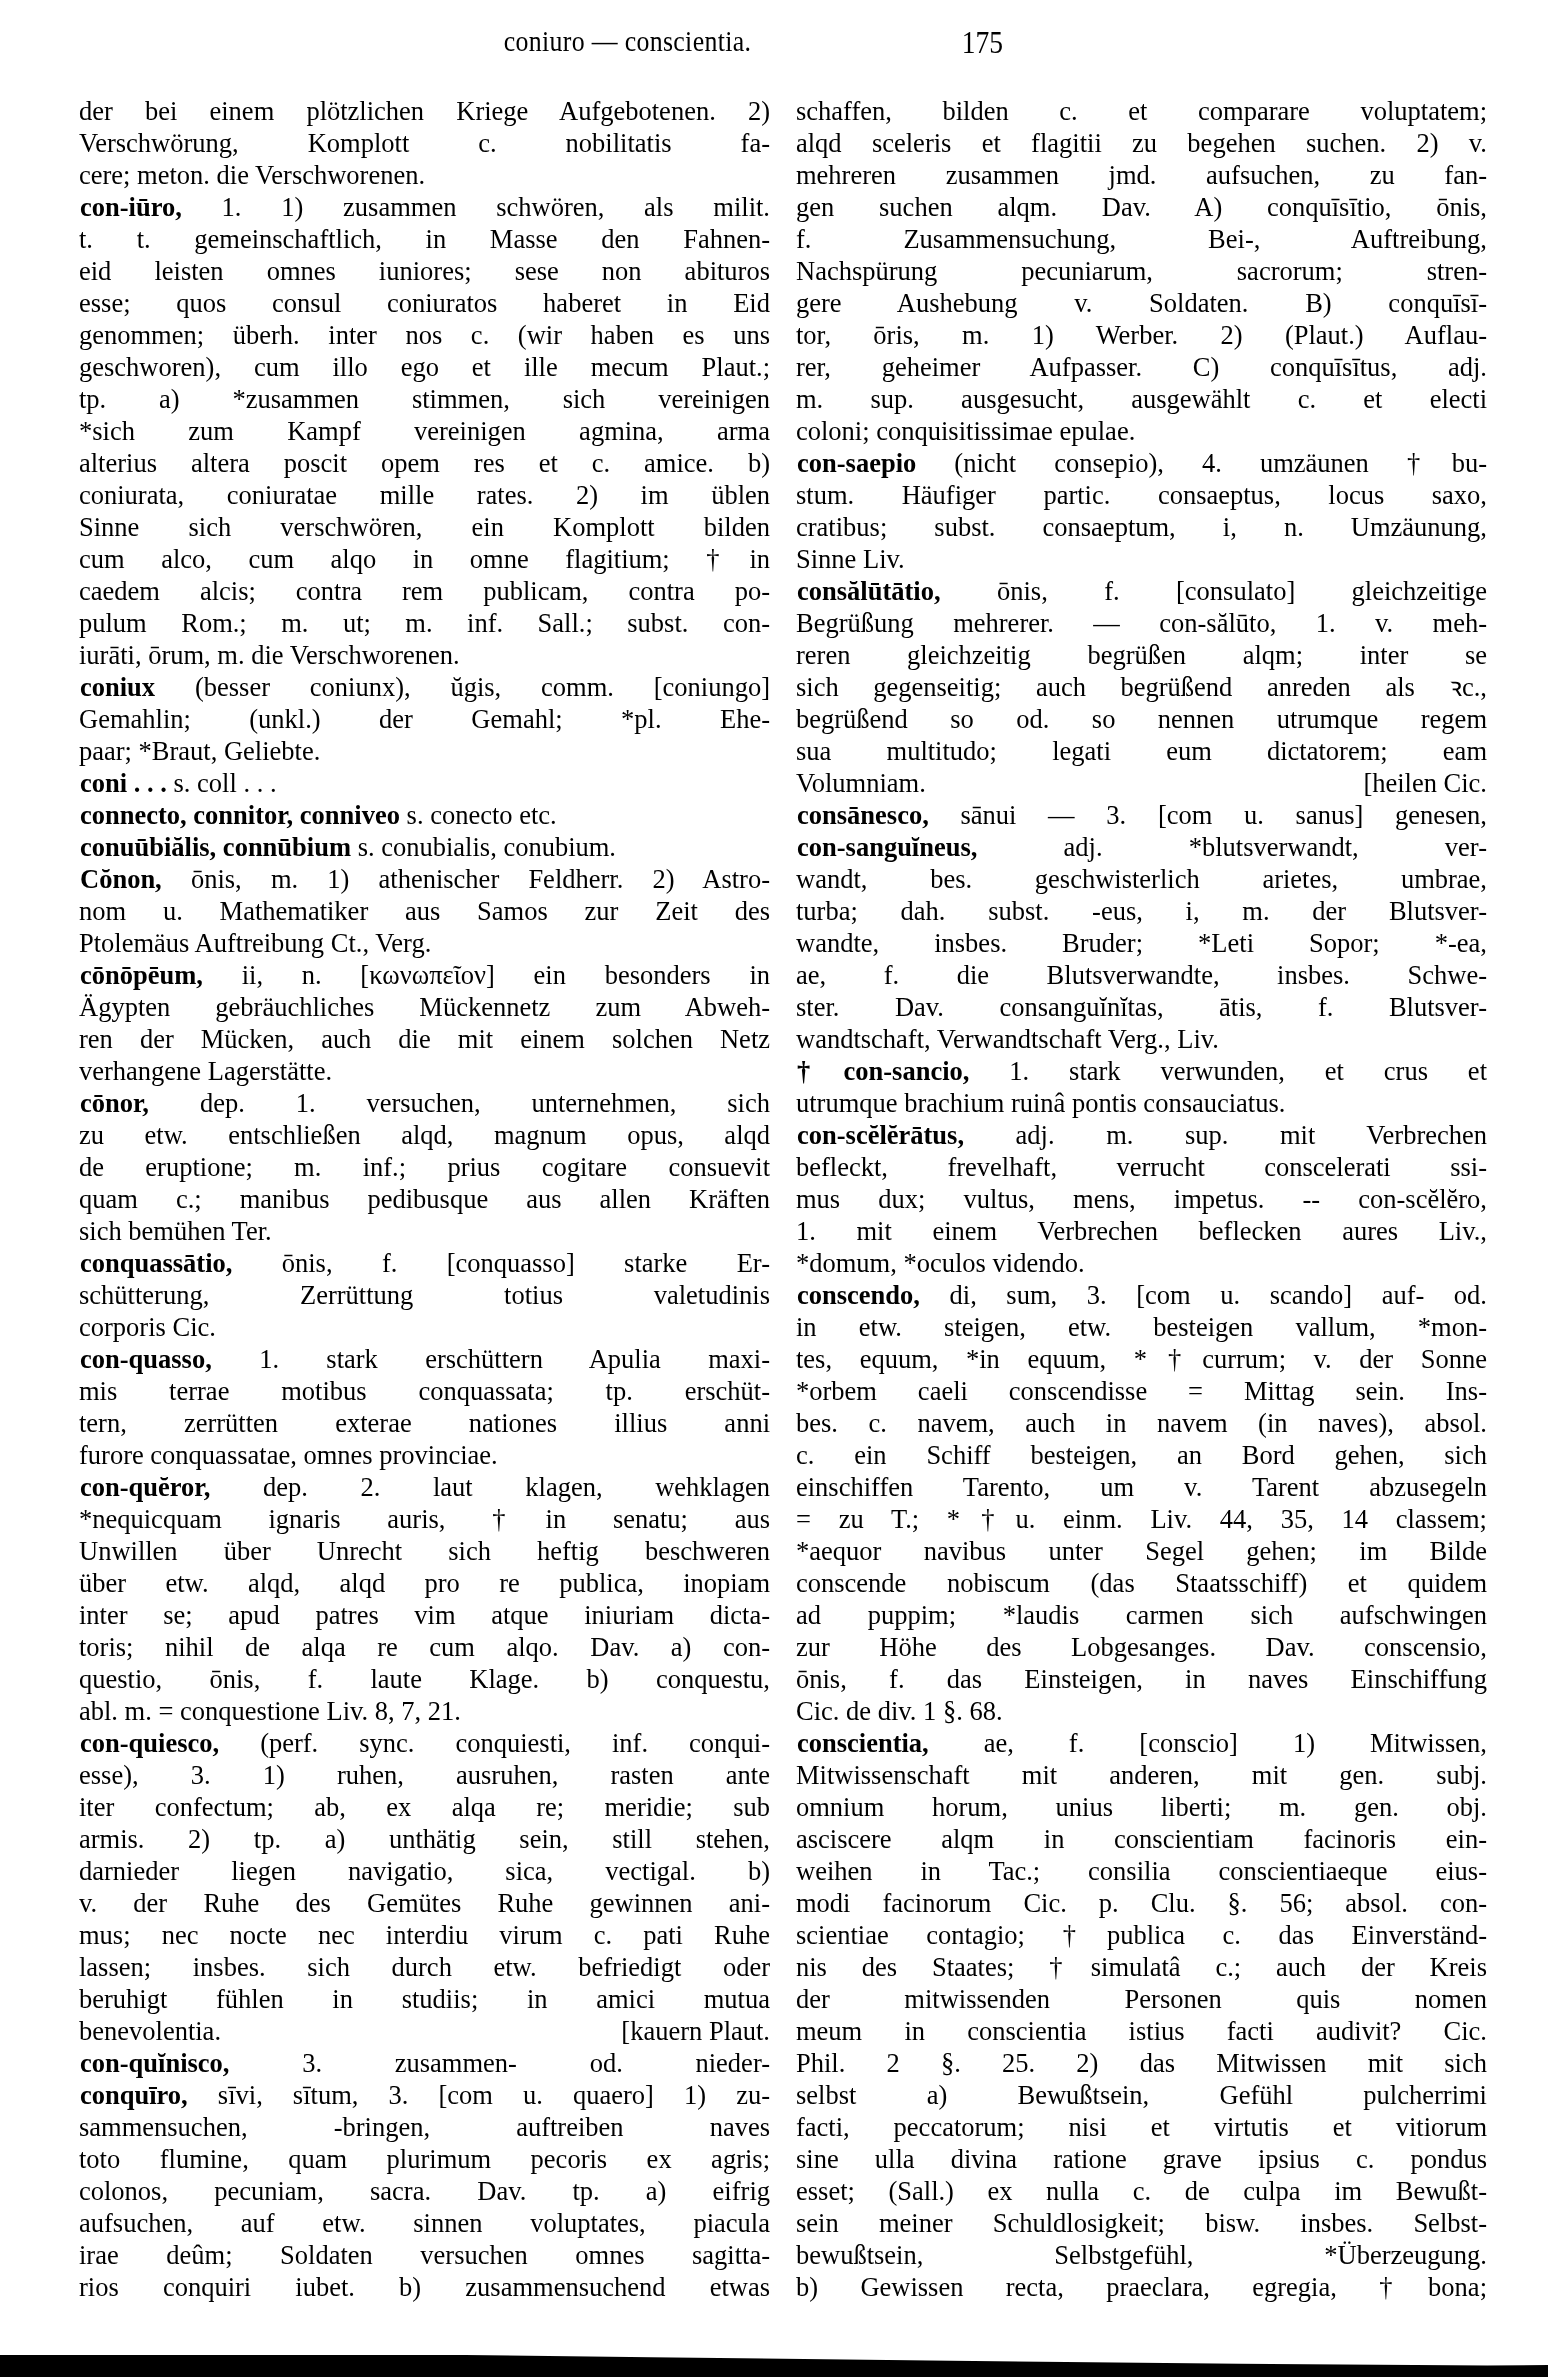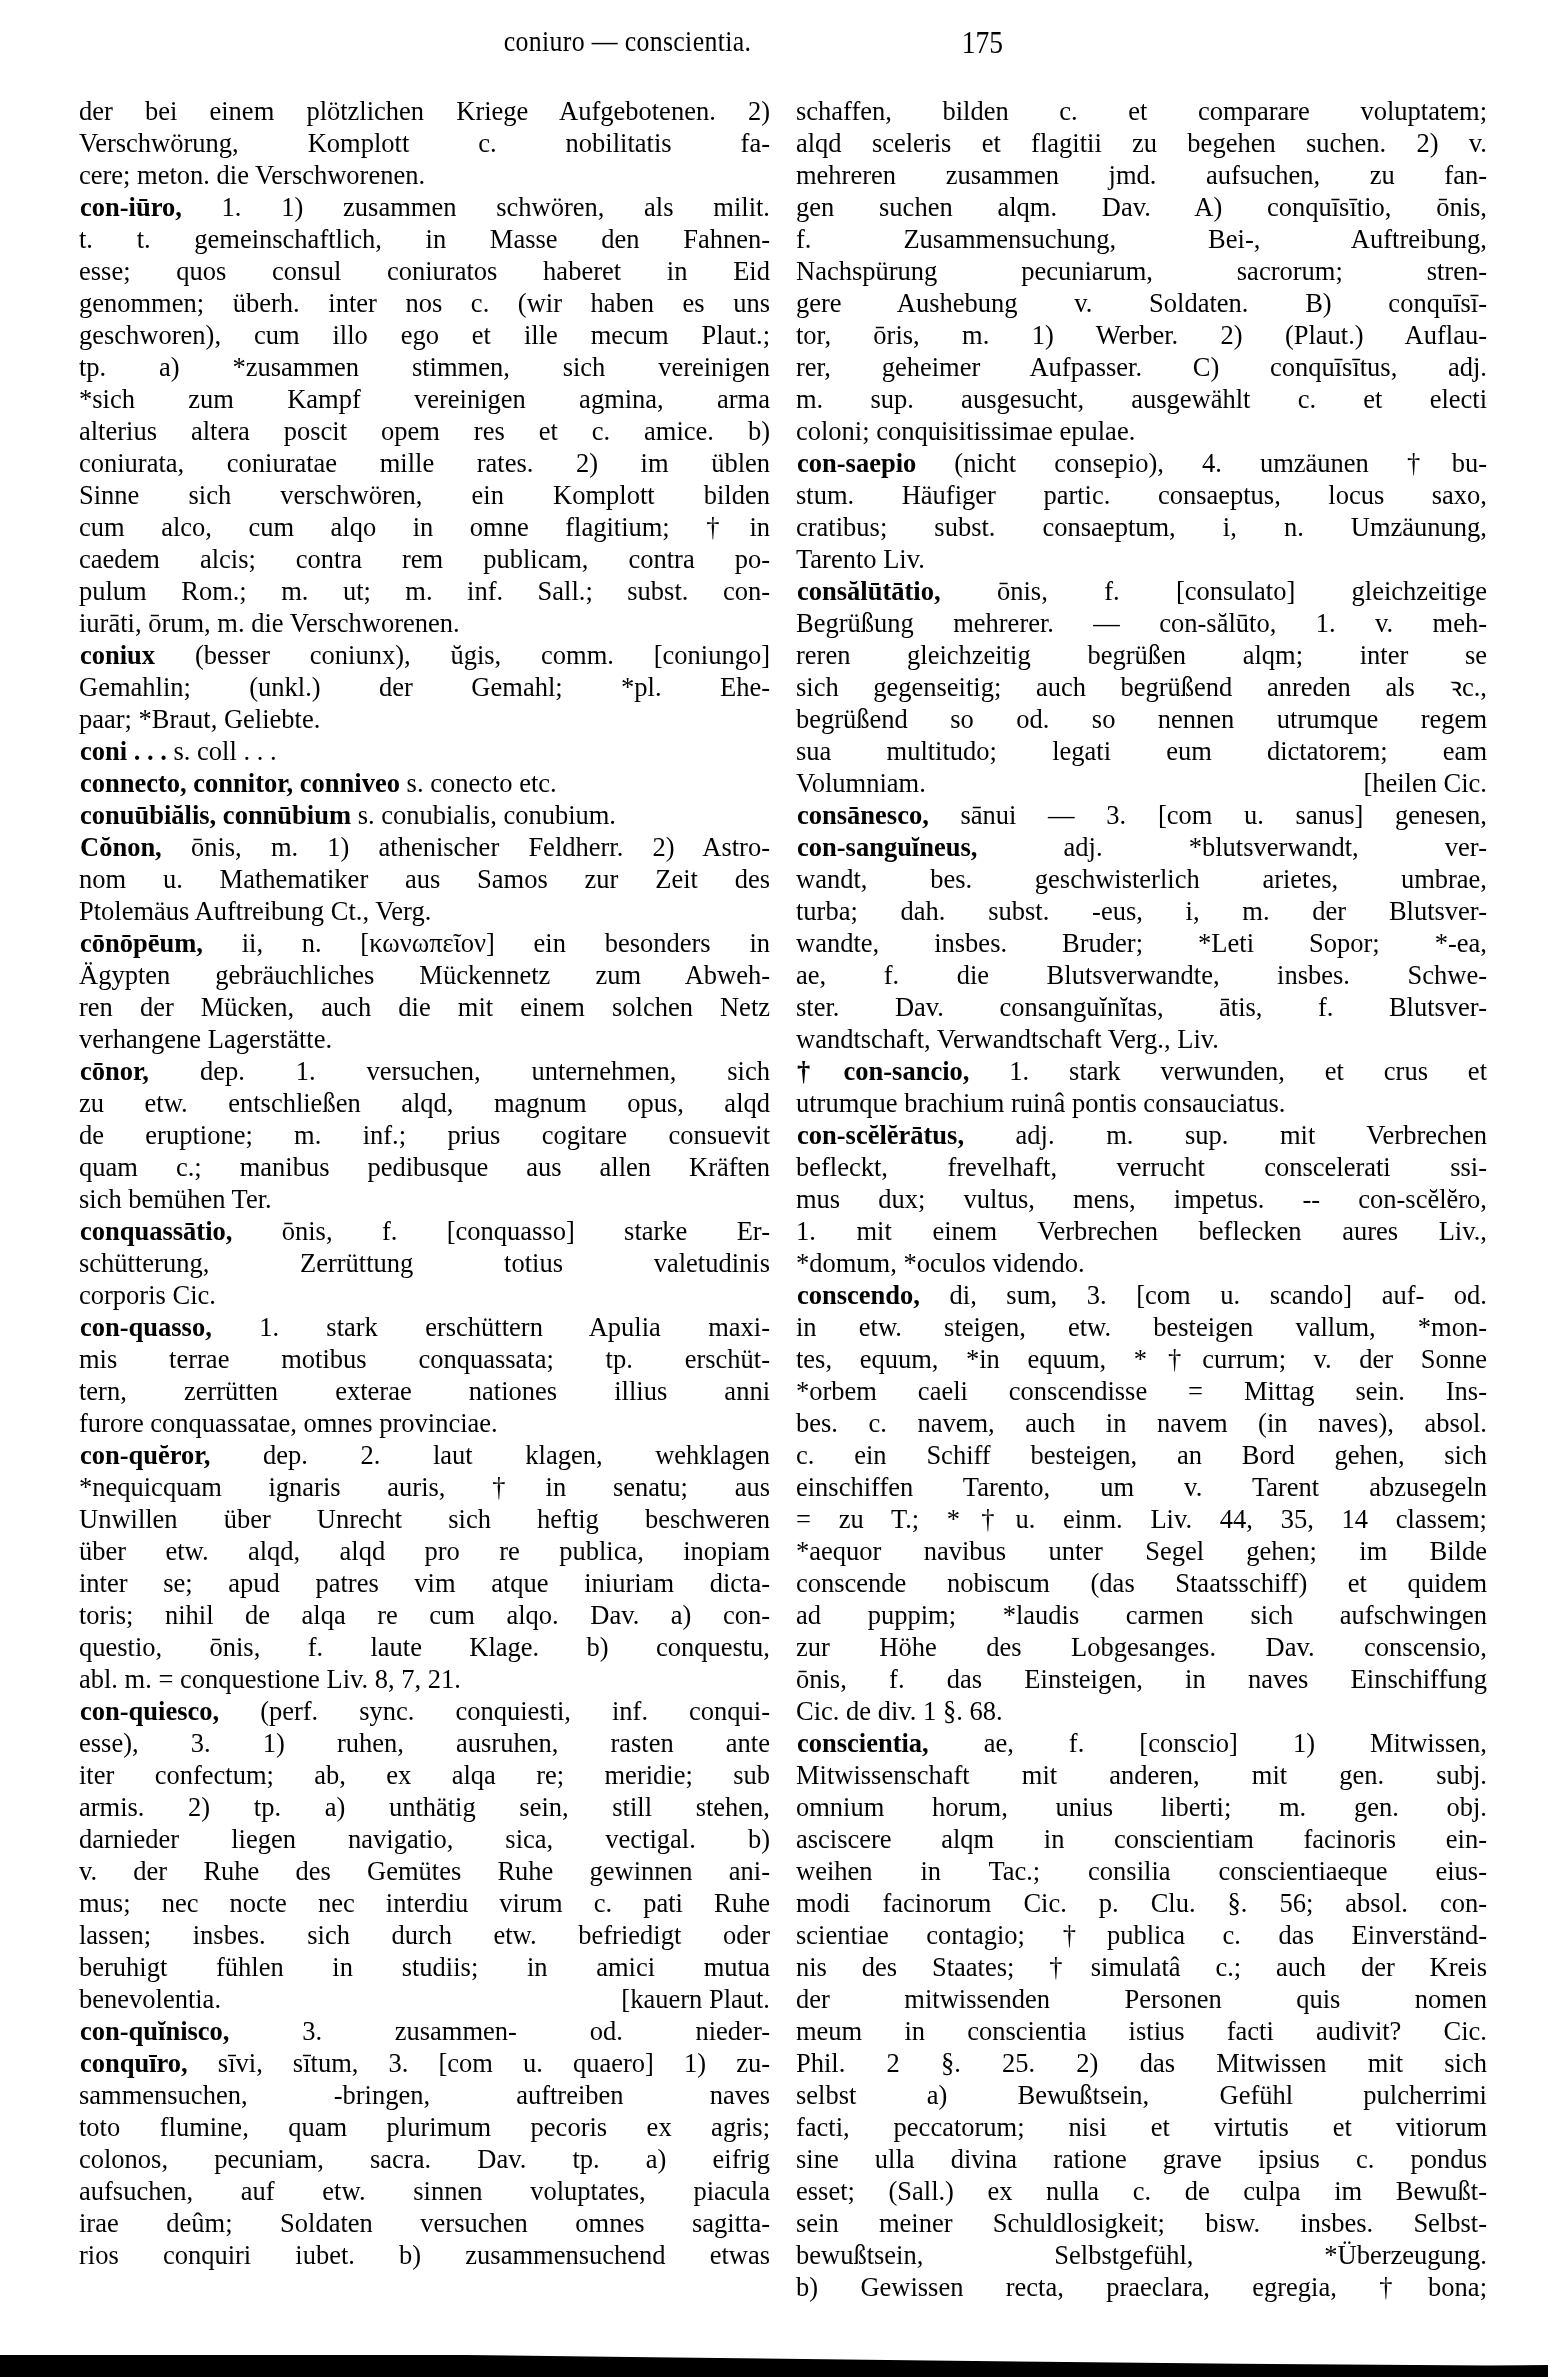--- a/index.html
+++ b/index.html
@@ -46,20 +46,21 @@
   <div class="running-head">coniuro — conscientia.</div>
   <div class="page-number">175</div>
 </div>
 
 <div class="column col-left" id="col-left">
     <div class="line"><span>der bei einem plötzlichen Kriege Aufgebotenen. 2)</span></div>
     <div class="line"><span>Verschwörung, Komplott c. nobilitatis fa-</span></div>
     <div class="line last"><span>cere; meton. die Verschworenen.</span></div>
     <div class="line entry"><span class="hw">con-iūro,</span><span> 1. 1) zusammen schwören, als milit.</span></div>
     <div class="line"><span>t. t. gemeinschaftlich, in Masse den Fahnen-</span></div>
+    <div class="line"><span>eid leisten omnes iuniores; sese non abituros</span></div>
     <div class="line"><span>esse; quos consul coniuratos haberet in Eid</span></div>
     <div class="line"><span>genommen; überh. inter nos c. (wir haben es uns</span></div>
     <div class="line"><span>geschworen), cum illo ego et ille mecum Plaut.;</span></div>
     <div class="line"><span>tp. a) *zusammen stimmen, sich vereinigen</span></div>
     <div class="line"><span>*sich zum Kampf vereinigen agmina, arma</span></div>
     <div class="line"><span>alterius altera poscit opem res et c. amice. b)</span></div>
     <div class="line"><span>coniurata, coniuratae mille rates. 2) im üblen</span></div>
     <div class="line"><span>Sinne sich verschwören, ein Komplott bilden</span></div>
     <div class="line"><span>cum alco, cum alqo in omne flagitium; †in</span></div>
     <div class="line"><span>caedem alcis; contra rem publicam, contra po-</span></div>
@@ -128,21 +129,21 @@
     <div class="line"><span>f. Zusammensuchung, Bei-, Auftreibung,</span></div>
     <div class="line"><span>Nachspürung pecuniarum, sacrorum; stren-</span></div>
     <div class="line"><span>gere Aushebung v. Soldaten. B) conquīsī-</span></div>
     <div class="line"><span>tor, ōris, m. 1) Werber. 2) (Plaut.) Auflau-</span></div>
     <div class="line"><span>rer, geheimer Aufpasser. C) conquīsītus, adj.</span></div>
     <div class="line"><span>m. sup. ausgesucht, ausgewählt c. et electi</span></div>
     <div class="line last"><span>coloni; conquisitissimae epulae.</span></div>
     <div class="line entry"><span class="hw">con-saepio</span><span> (nicht consepio), 4. umzäunen †bu-</span></div>
     <div class="line"><span>stum. Häufiger partic. consaeptus, locus saxo,</span></div>
     <div class="line"><span>cratibus; subst. consaeptum, i, n. Umzäunung,</span></div>
-    <div class="line last"><span>Tarento Liv.</span></div>
+    <div class="line last"><span>Sinne Liv.</span></div>
     <div class="line entry"><span class="hw">consălūtātio,</span><span> ōnis, f. [consulato] gleichzeitige</span></div>
     <div class="line"><span>Begrüßung mehrerer. — con-sălūto, 1. v. meh-</span></div>
     <div class="line"><span>reren gleichzeitig begrüßen alqm; inter se</span></div>
     <div class="line"><span>sich gegenseitig; auch begrüßend anreden als ꝛc.,</span></div>
     <div class="line"><span>begrüßend so od. so nennen utrumque regem</span></div>
     <div class="line"><span>sua multitudo; legati eum dictatorem; eam</span></div>
     <div class="line split">
       <span>Volumniam.</span>
       <span>[heilen Cic.</span>
     </div>

